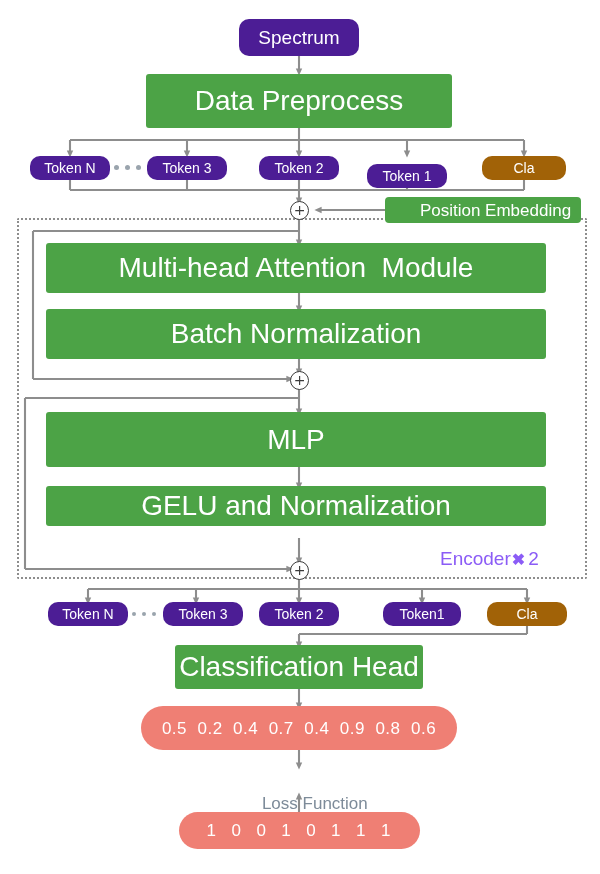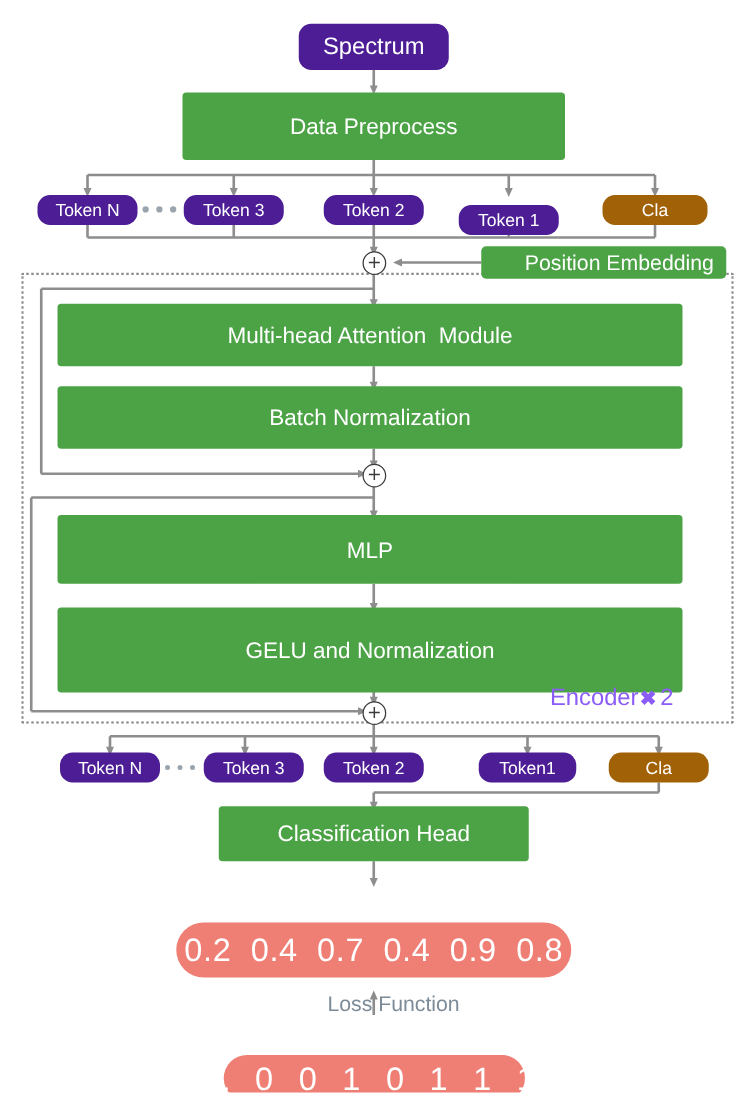--- a/index.html
+++ b/index.html
@@ -39,43 +39,42 @@
     justify-content: center;
     color: #ffffff;
     text-align: center;
     white-space: pre;
     line-height: 1;
   }
   
   .green-box {
     background: #4ca346;
     border-radius: 3px;
-    font-size: 18px;
+    font-size: 28px;
   }
   .blue-pill {
     background: #4c1d95;
     border-radius: 10px;
     font-size: 14px;
   }
   .red-pill {
     background: #a16207;
     border-radius: 10px;
     font-size: 14px;
   }
   .green-pill {
     background: #4ca346;
     border-radius: 4px;
     font-size: 17px;
   }
   .red-vector {
     background: #ef7f74;
     border-radius: 22px;
-    font-size: 26px;
+    font-size: 17px;
     letter-spacing: 0.5px;
-    margin-top: 32px;
   }
   .red-vector.binary {
     letter-spacing: 2px;
   }
   .plus-node {
     position: absolute;
     z-index: 3;
     width: 17px;
     height: 17px;
     border-radius: 50%;
@@ -269,21 +268,21 @@
   </div>
 
   <div class="plus-node" style="left:290px; top:371px;">
     <span>+</span>
   </div>
 
   <div class="node green-box" style="left:46px; top:412px; width:500px; height:55px;">
     <span>MLP</span>
   </div>
 
-  <div class="node green-box" style="left:46px; top:486px; width:500px; height:68px;">
+  <div class="node green-box" style="left:46px; top:486px; width:500px; height:40px;">
     <span>GELU and Normalization</span>
   </div>
 
   <div class="plus-node" style="left:290px; top:561px;">
     <span>+</span>
   </div>
 
   <div class="node blue-pill" style="left:48px; top:602px; width:80px; height:24px;">
     <span>Token N</span>
   </div>

